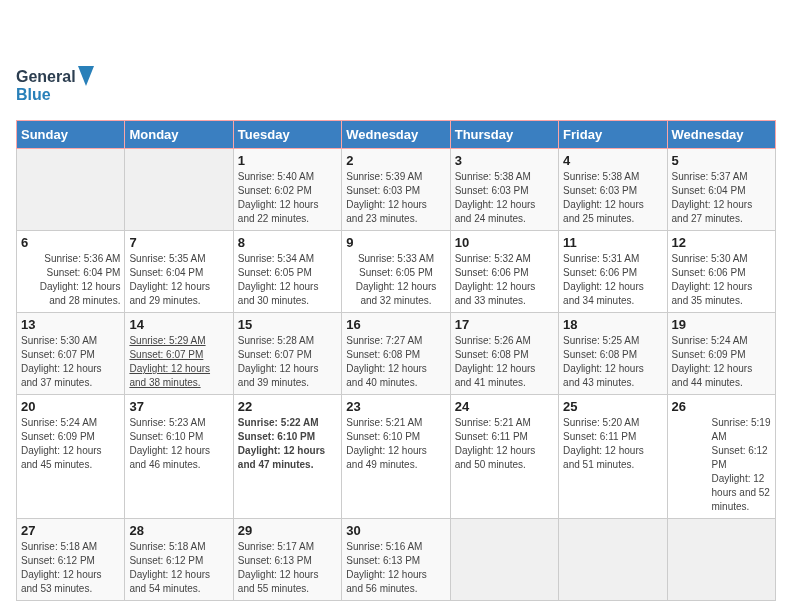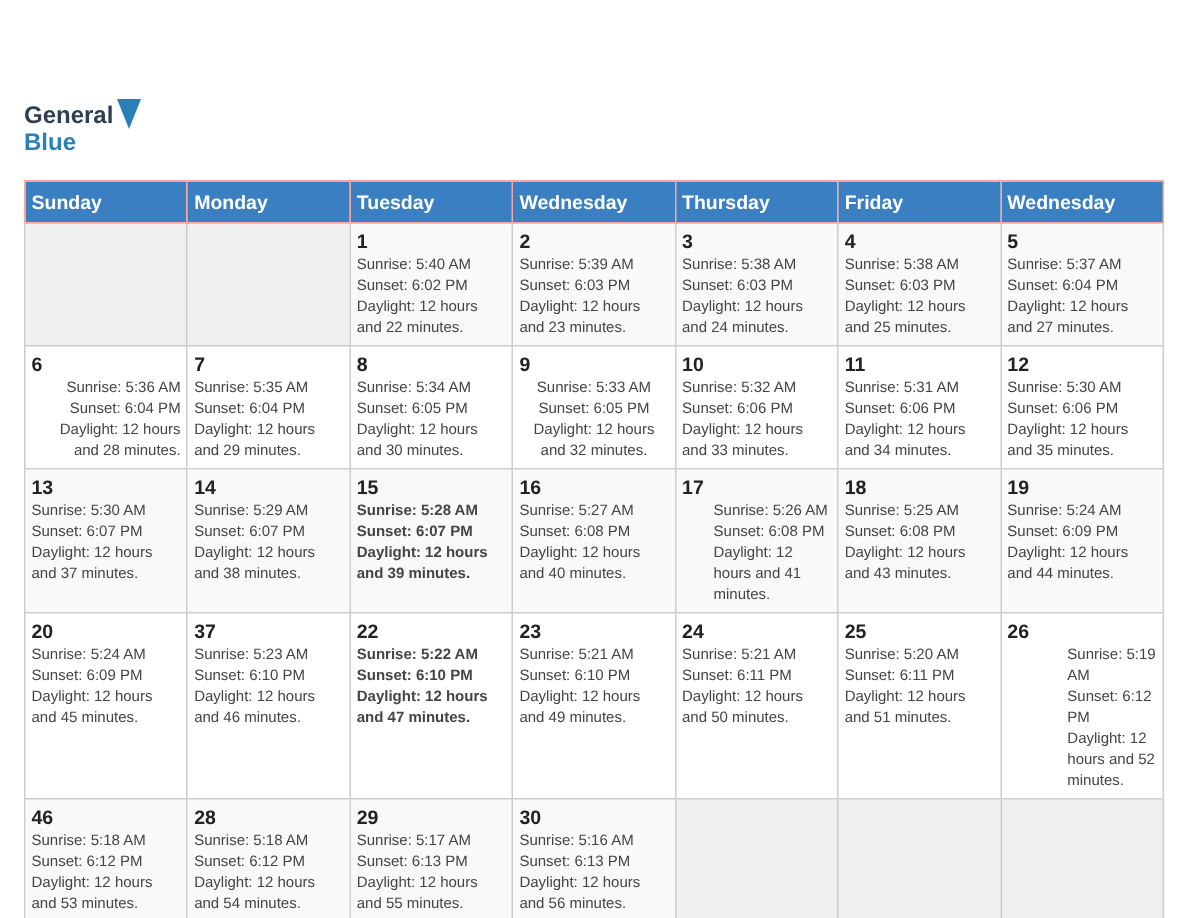--- a/index.html
+++ b/index.html
@@ -186,39 +186,39 @@
       </tr>
       <tr>
         <td>
           <span class="day-num">13</span>
           <div class="day-detail" style="white-space: pre-line;">Sunrise: 5:30 AM
 Sunset: 6:07 PM
 Daylight: 12 hours and 37 minutes.</div>
         </td>
         <td>
           <span class="day-num">14</span>
-          <div class="day-detail" style="white-space: pre-line;">Sunrise: 5:29 AM
+          <div class="day-detail" style="white-space: pre-line; text-decoration: underline;">Sunrise: 5:29 AM
 Sunset: 6:07 PM
 Daylight: 12 hours and 38 minutes.</div>
         </td>
         <td>
           <span class="day-num">15</span>
-          <div class="day-detail" style="white-space: pre-line; font-weight: bold;">Sunrise: 5:28 AM
+          <div class="day-detail" style="white-space: pre-line;">Sunrise: 5:28 AM
 Sunset: 6:07 PM
 Daylight: 12 hours and 39 minutes.</div>
         </td>
         <td>
           <span class="day-num">16</span>
-          <div class="day-detail" style="white-space: pre-line;">Sunrise: 5:27 AM
+          <div class="day-detail" style="white-space: pre-line;">Sunrise: 7:27 AM
 Sunset: 6:08 PM
 Daylight: 12 hours and 40 minutes.</div>
         </td>
         <td>
           <span class="day-num">17</span>
-          <div class="day-detail" style="white-space: pre-line; margin-left: 21px;">Sunrise: 5:26 AM
+          <div class="day-detail" style="white-space: pre-line;">Sunrise: 5:26 AM
 Sunset: 6:08 PM
 Daylight: 12 hours and 41 minutes.</div>
         </td>
         <td>
           <span class="day-num">18</span>
           <div class="day-detail" style="white-space: pre-line;">Sunrise: 5:25 AM
 Sunset: 6:08 PM
 Daylight: 12 hours and 43 minutes.</div>
         </td>
         <td>
@@ -267,21 +267,21 @@
         </td>
         <td>
           <span class="day-num">26</span>
           <div class="day-detail" style="white-space: pre-line; margin-left: 40px;">Sunrise: 5:19 AM
 Sunset: 6:12 PM
 Daylight: 12 hours and 52 minutes.</div>
         </td>
       </tr>
       <tr>
         <td>
-          <span class="day-num">46</span>
+          <span class="day-num">27</span>
           <div class="day-detail" style="white-space: pre-line;">Sunrise: 5:18 AM
 Sunset: 6:12 PM
 Daylight: 12 hours and 53 minutes.</div>
         </td>
         <td>
           <span class="day-num">28</span>
           <div class="day-detail" style="white-space: pre-line;">Sunrise: 5:18 AM
 Sunset: 6:12 PM
 Daylight: 12 hours and 54 minutes.</div>
         </td>

